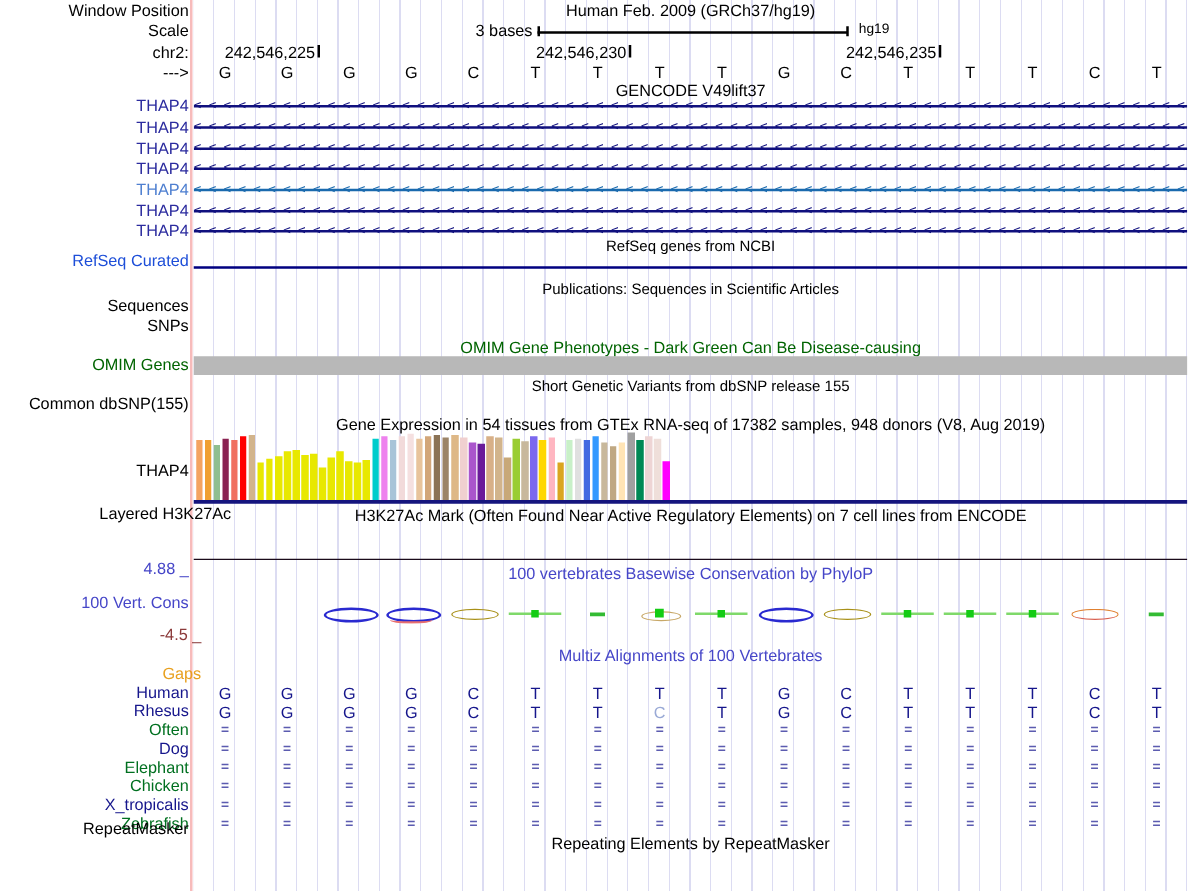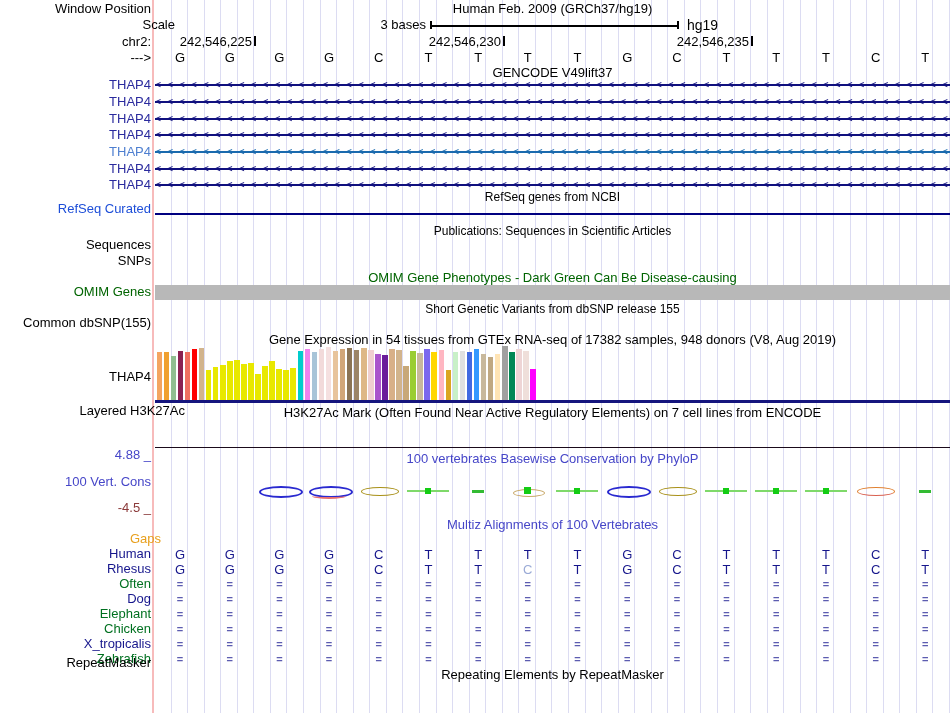--- a/index.html
+++ b/index.html
@@ -29,27 +29,27 @@
 <body>
 
 <div class="browser">
   <div class="grid"></div>
   <div class="pinkline"></div>
 
   <div class="title-wrap">
     <span>Human Feb. 2009 (GRCh37/hg19)</span>
   </div>
   <div class="lab" style="top:2px;">Window Position</div>
-  <div class="lab" style="top:18px;padding-left:24px;">Scale</div>
+  <div class="lab" style="top:18px;">Scale</div>
 
   <div class="rulnum" style="left:330px;width:96px;top:17px;">3 bases</div>
   <div style="position:absolute;left:430px;top:25px;width:248px;height:1.5px;background:#000;"></div>
   <div class="tick" style="left:430px;top:21px;height:8px;"></div>
   <div class="tick" style="left:677px;top:21px;height:8px;"></div>
-  <div style="position:absolute;left:687px;top:17px;font-size:14px;">hg19</div>
+  <div style="position:absolute;left:687px;top:17px;font-size:11px;">hg19</div>
 
   <div class="lab" style="top:35px;">chr2:</div>
   <div id="ruler-layer">
       <div class="rulnum" style="left: 144px; width: 108px; top: 34px;">242,546,225</div>
       <div class="tick" style="left: 254px; top: 36px;"></div>
       <div class="rulnum" style="left: 393px; width: 108px; top: 34px;">242,546,230</div>
       <div class="tick" style="left: 503px; top: 36px;"></div>
       <div class="rulnum" style="left: 641px; width: 108px; top: 34px;">242,546,235</div>
       <div class="tick" style="left: 751px; top: 36px;"></div>
     </div>
@@ -188,21 +188,21 @@
     </div>
   <div class="hline" style="top:400px;height:3px;background:#15157E;"></div>
 
   <div class="ctr" style="top:406px;">H3K27Ac Mark (Often Found Near Active Regulatory Elements) on 7 cell lines from ENCODE</div>
   <div class="lab" style="top:404px;margin-left:34px;">Layered H3K27Ac</div>
   <div class="hline" style="top:447px;height:1px;background:#1A0A1A;"></div>
 
   <div class="lab" style="top:448px;color:#4646C8;">4.88 _</div>
   <div class="ctr" style="top:452px;color:#4646C8;">100 vertebrates Basewise Conservation by PhyloP</div>
   <div class="lab" style="top:475px;color:#4646C8;">100 Vert. Cons</div>
-  <div class="lab" style="top:501px;color:#8B3A3A;">-4.5 _</div>
+  <div class="lab" style="top:501px;color:#8B3A3A;padding-left:10px;">-4.5 _</div>
   <div id="cons-layer">
       <div class="lenscv" style="left: 259.219px; top: 486px; width: 40px; height: 8px; border: 2px solid rgb(42, 42, 208);"></div>
       <div class="lenscv" style="left: 308.906px; top: 486px; width: 40px; height: 8px; border: 2px solid rgb(42, 42, 208);"></div>
       <div class="lenscv" style="left: 311.906px; top: 493px; width: 34px; height: 4px; border-bottom: 2px solid rgb(232, 112, 112);"></div>
       <div class="lenscv" style="left: 360.594px; top: 487px; width: 36px; height: 7px; border: 1.5px solid rgb(168, 144, 24);"></div>
       <div style="position: absolute; left: 407.281px; top: 490px; width: 42px; height: 1.5px; background: rgb(127, 217, 106);"></div>
       <div style="position: absolute; left: 425.281px; top: 487.5px; width: 6px; height: 6px; background: rgb(20, 204, 20);"></div>
       <div style="position: absolute; left: 471.969px; top: 489.5px; width: 12px; height: 3px; background: rgb(51, 187, 51);"></div>
       <div class="lenscv" style="left: 512.656px; top: 489px; width: 30px; height: 6px; border: 1.5px solid rgb(200, 168, 104);"></div>
       <div style="position: absolute; left: 524.156px; top: 487px; width: 7px; height: 7px; background: rgb(20, 204, 20);"></div>

